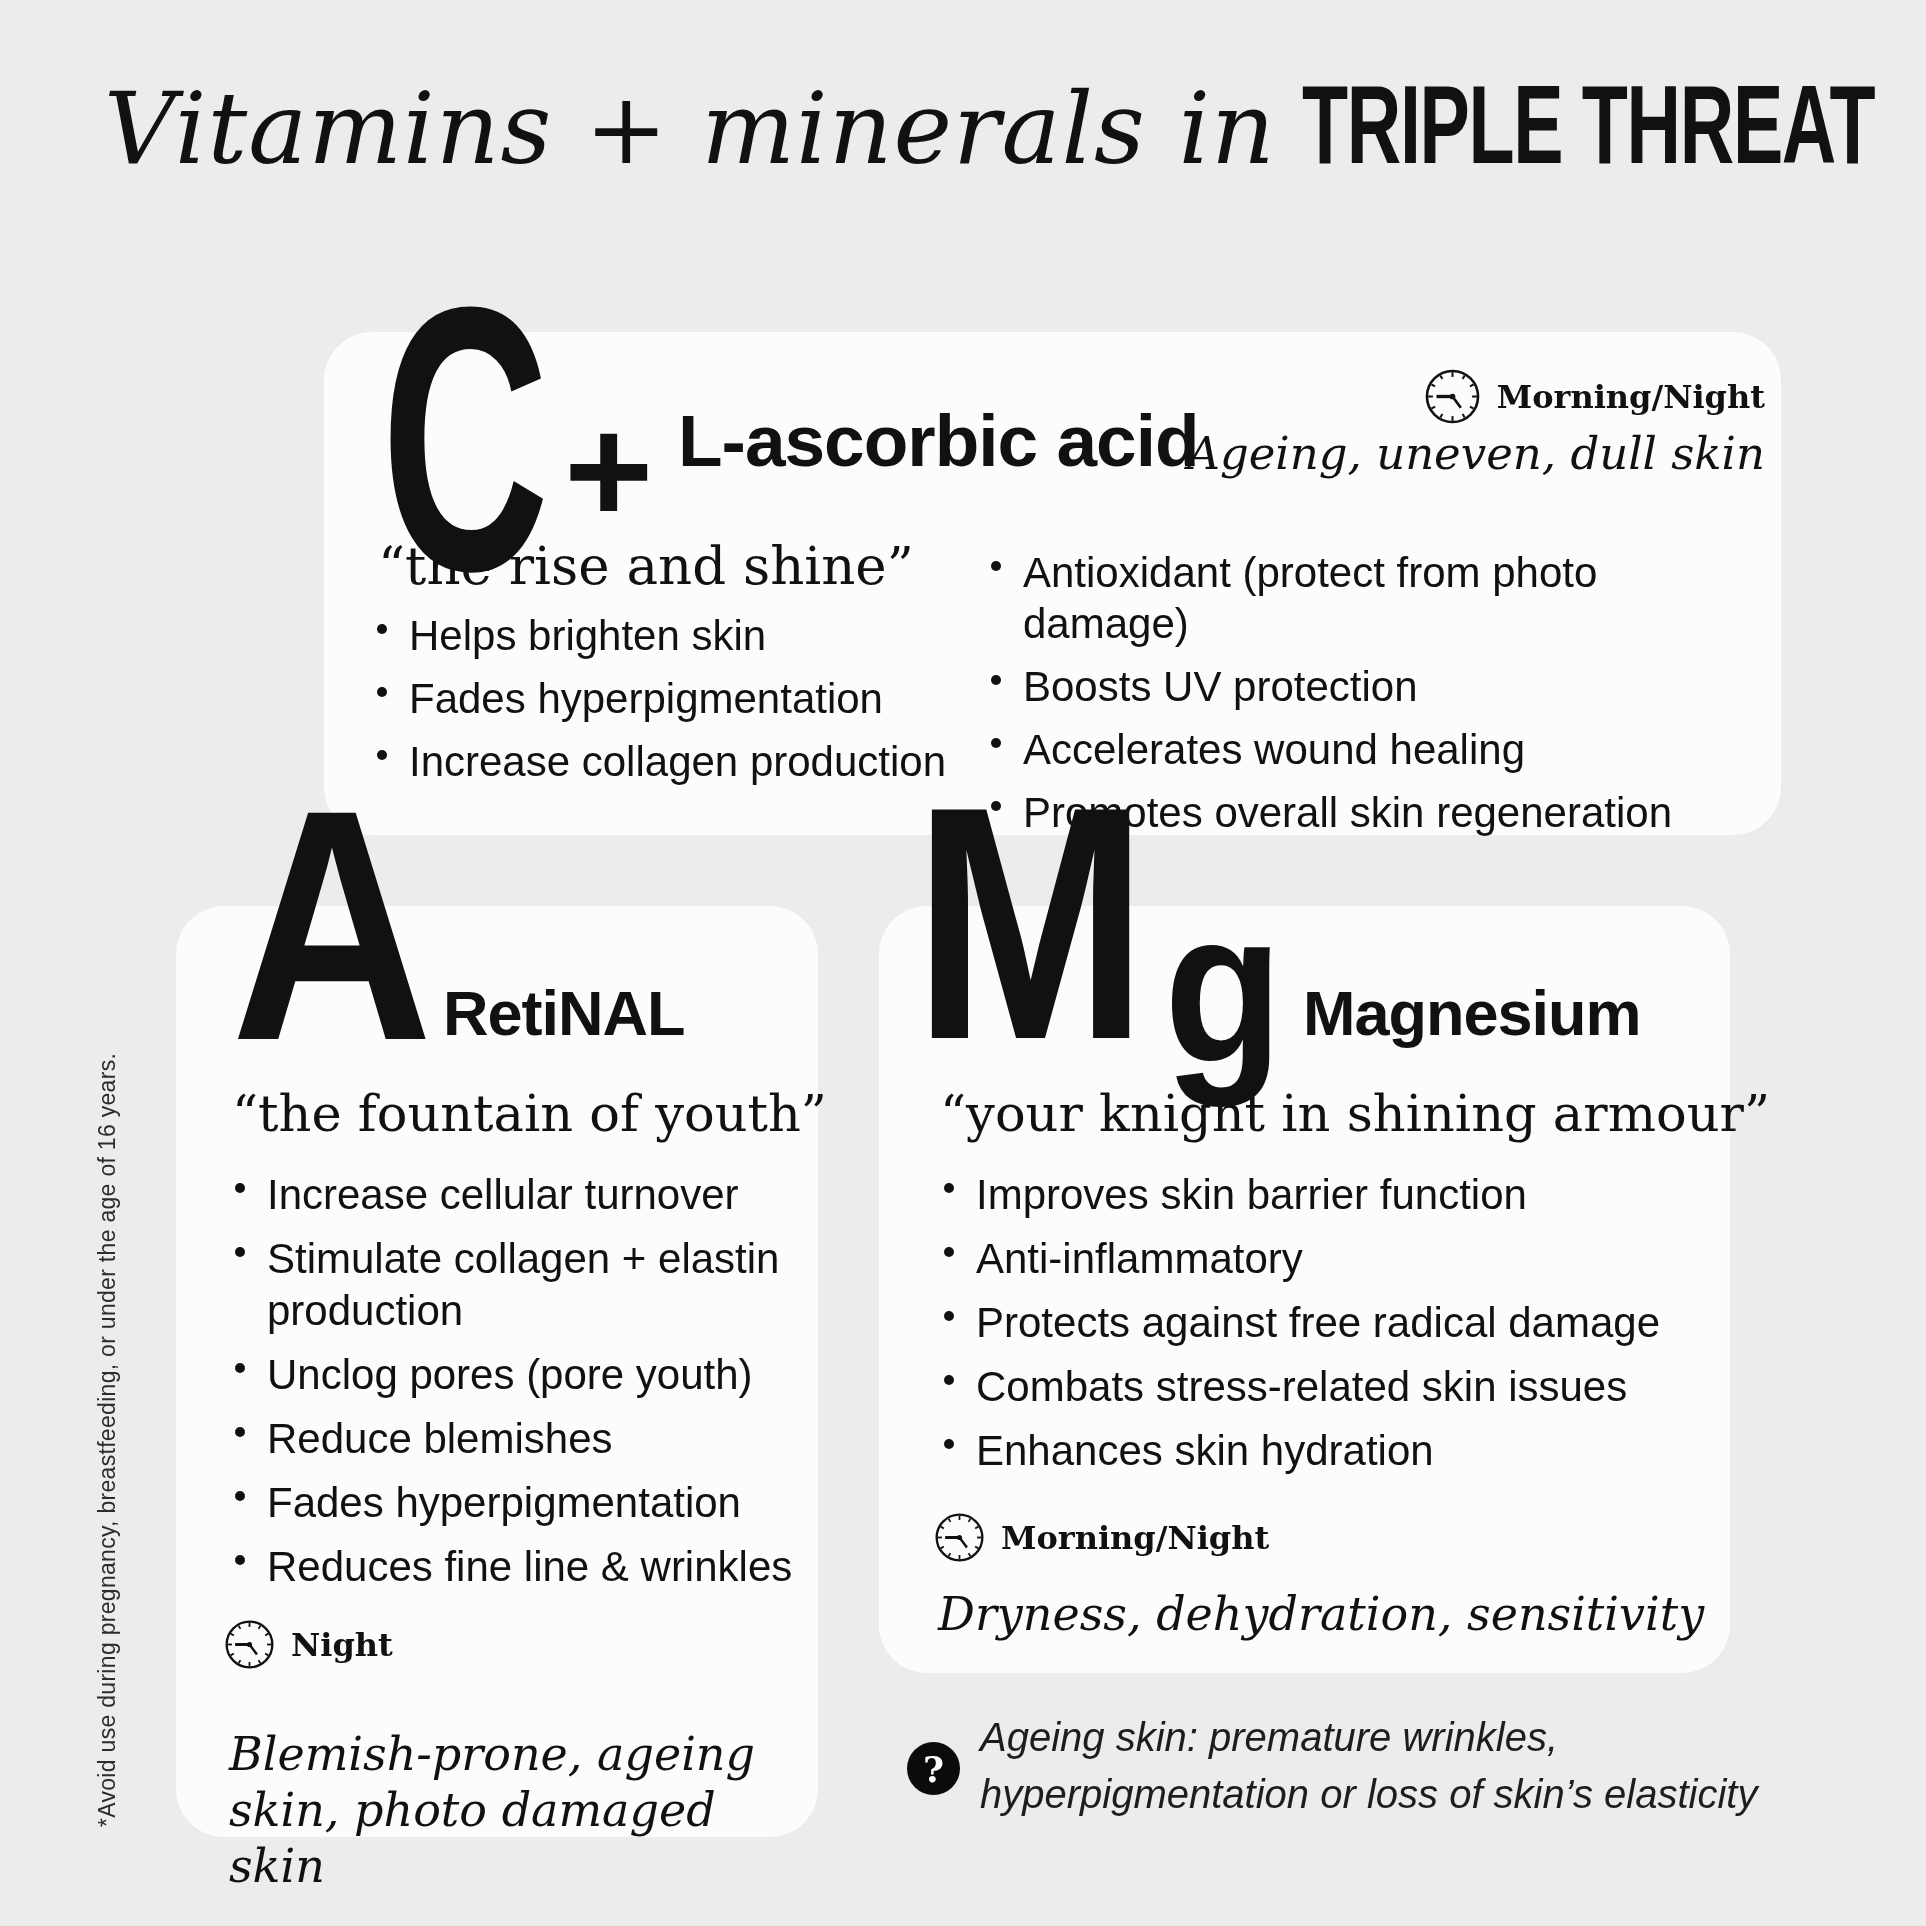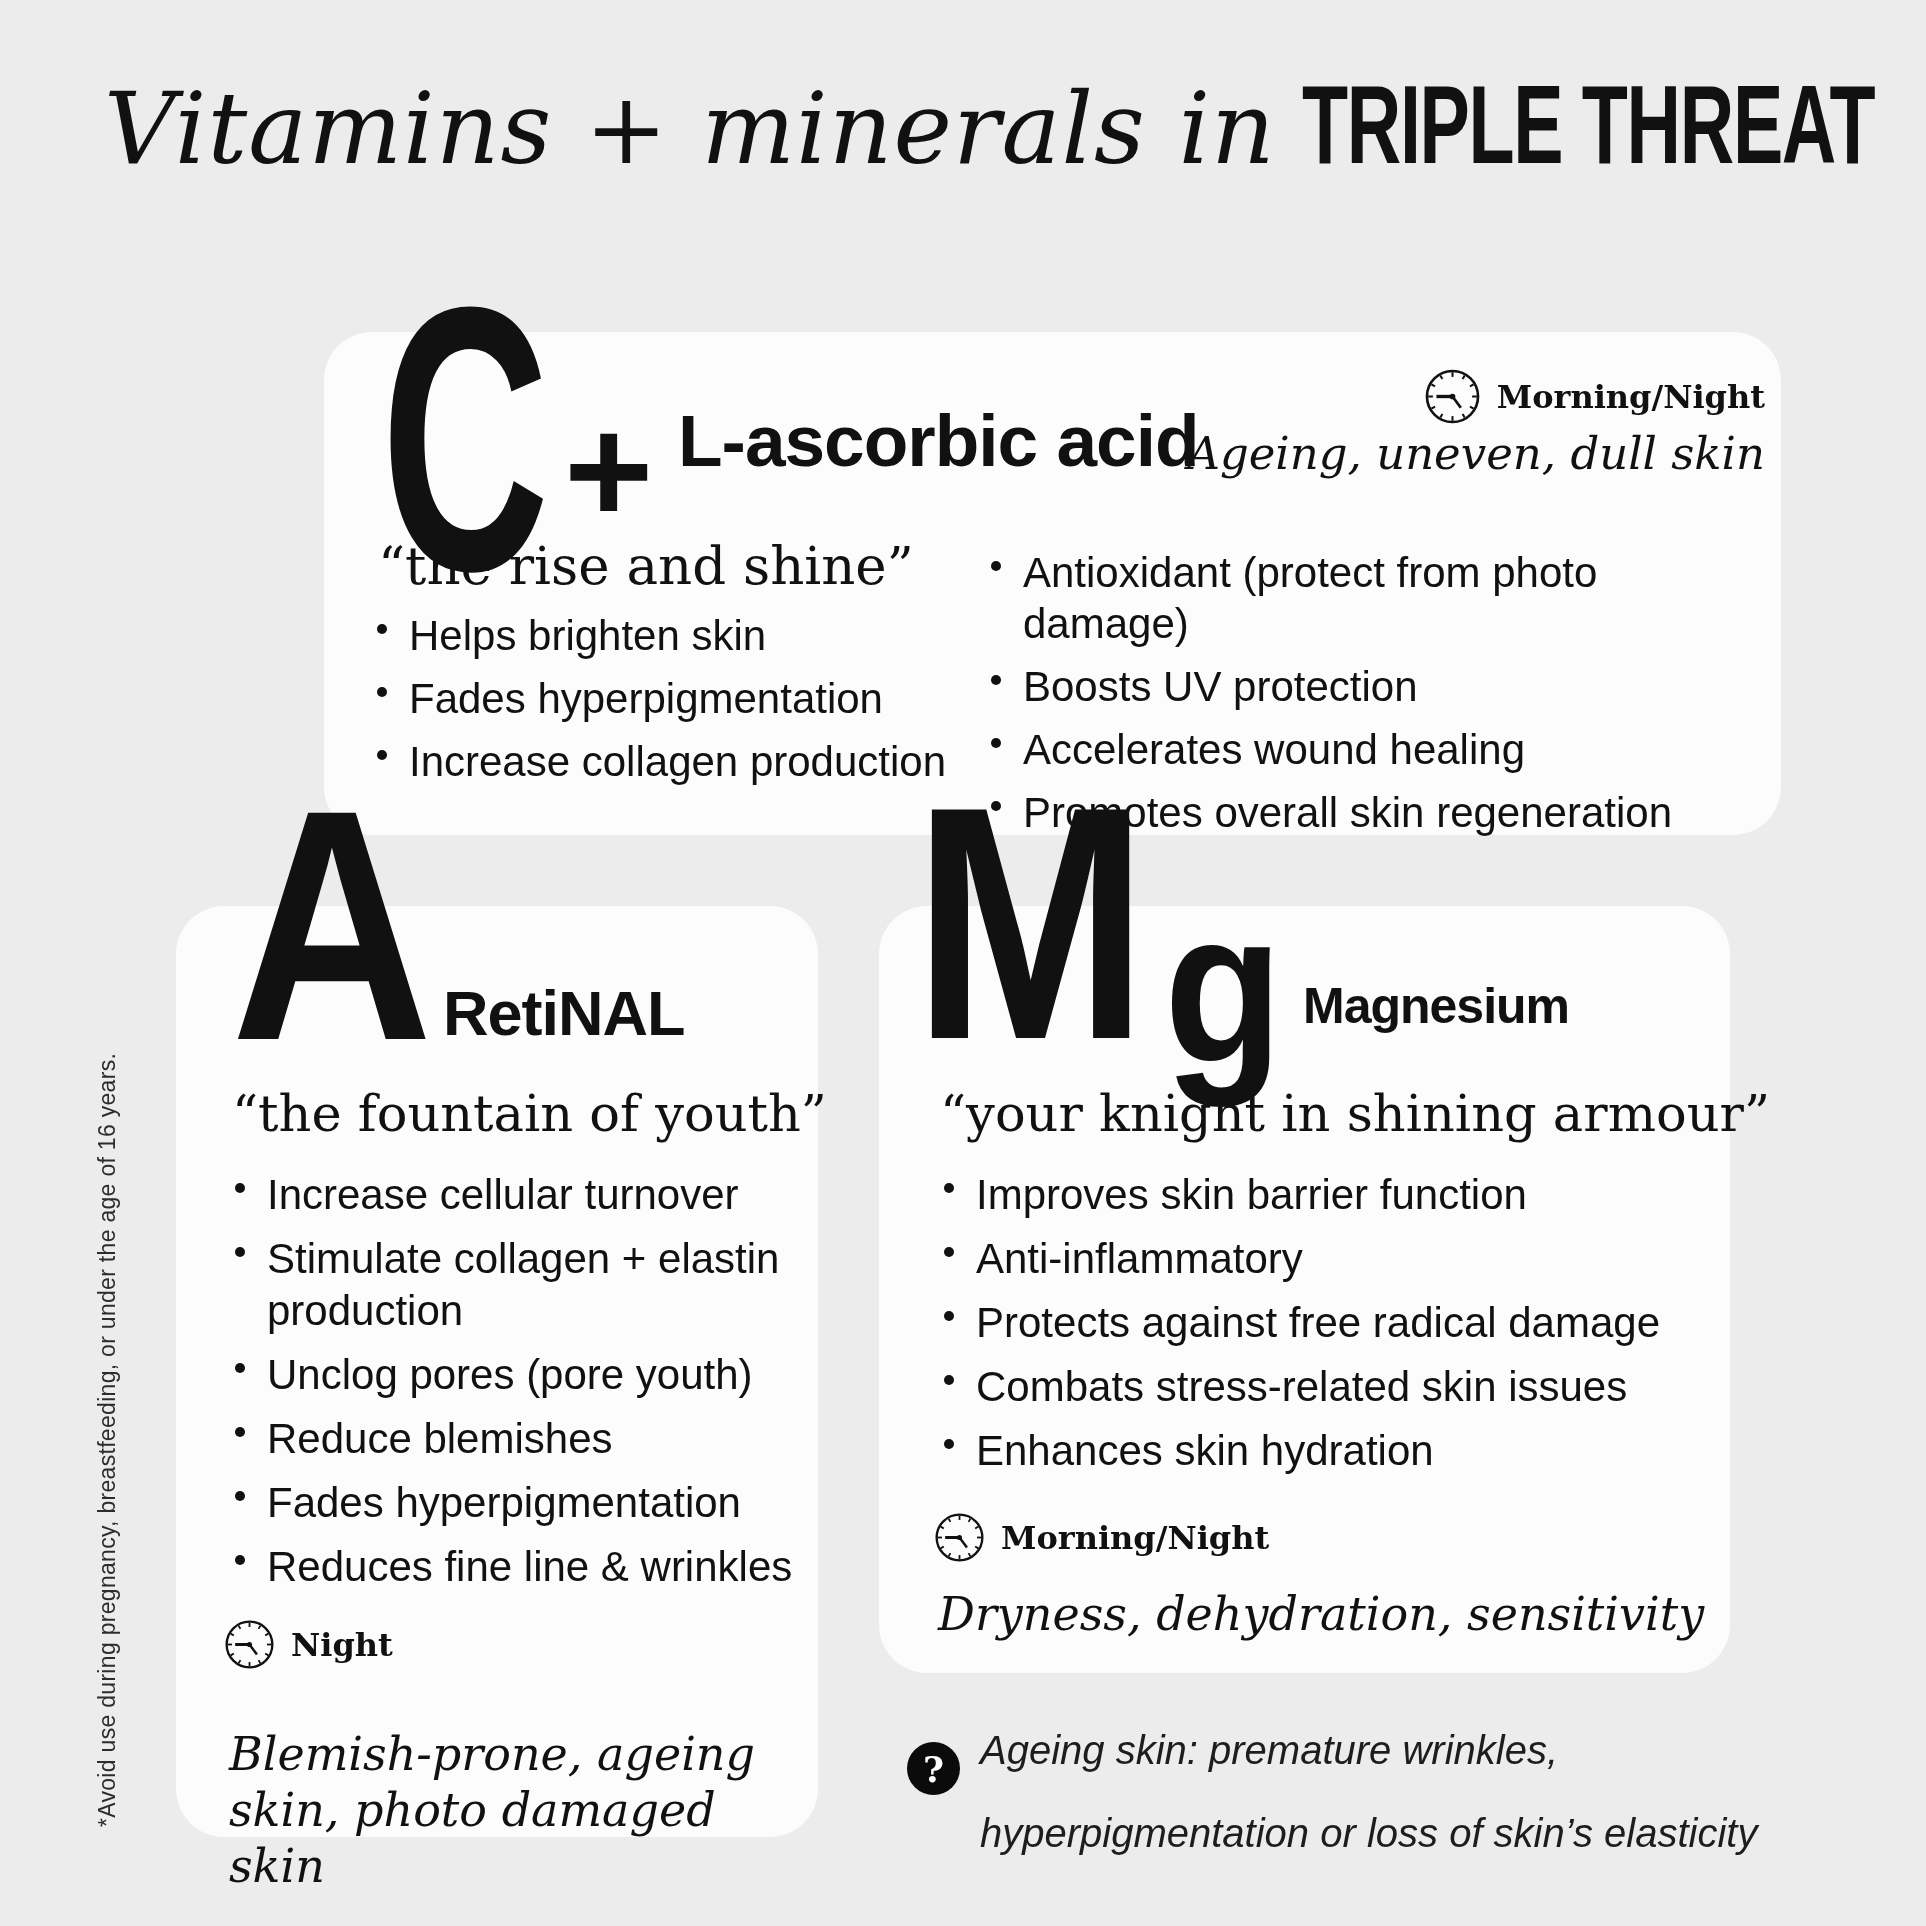--- a/index.html
+++ b/index.html
@@ -40,21 +40,21 @@
   .big-m{left:34px;top:-149px;font-size:332px;transform:scaleX(0.85);}
   .big-g{position:absolute;left:285px;top:-28px;font-size:216px;font-weight:700;
          line-height:1;transform:scaleX(0.9);transform-origin:left top;}
   .plus-sign{position:absolute;left:240px;top:61px;font-size:153px;font-weight:700;line-height:1;}
 
   .ingredient-name{
     position:absolute;font-weight:700;letter-spacing:-1px;line-height:1.1;white-space:nowrap;
   }
   .name-c{left:354px;top:69px;font-size:73px;}
   .name-a{left:267px;top:73px;font-size:63px;}
-  .name-mg{left:424px;top:73px;font-size:50px;}
+  .name-mg{left:424px;top:73px;font-size:63px;}
 
   
   .nickname{position:absolute;font-family:"DejaVu Serif","Liberation Serif",serif;
             font-size:51px;white-space:nowrap;}
   .nick-c{left:54px;top:203px;font-size:53px;}
   .nick-a{left:56px;top:178px;}
   .nick-mg{left:61px;top:178px;}
 
   
   ul.benefits{list-style:none;margin:0;padding:0;position:absolute;}
@@ -87,21 +87,21 @@
   .clock-small{width:51px;height:51px;}
 
   
   .q-badge{
     position:absolute;left:907px;top:1742px;width:53px;height:53px;border-radius:50%;
     background:#0b0b0b;color:#ffffff;display:flex;align-items:center;justify-content:center;
     font-family:"DejaVu Serif","Liberation Serif",serif;font-weight:700;font-size:36px;
   }
   .footnote-text{
     position:absolute;left:980px;top:1709px;width:782px;
-    font-style:italic;font-weight:300;font-size:40px;line-height:83px;color:#1d1d1d;
+    font-style:italic;font-weight:300;font-size:40px;line-height:57px;color:#1d1d1d;
     letter-spacing:0px;
   }
 
   
   .side-note{
     position:absolute;left:94px;top:936px;height:891px;width:40px;
     writing-mode:vertical-rl;transform:rotate(180deg);
     font-size:23px;font-weight:300;letter-spacing:0.3px;color:#2c2c2c;white-space:nowrap;
   }
 </style>

